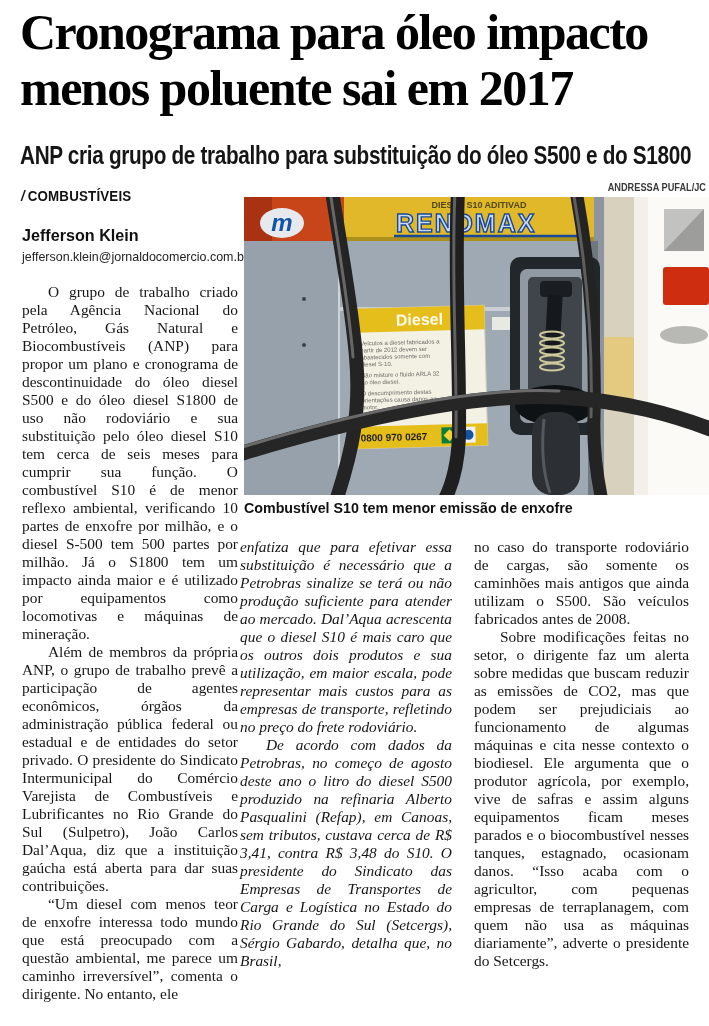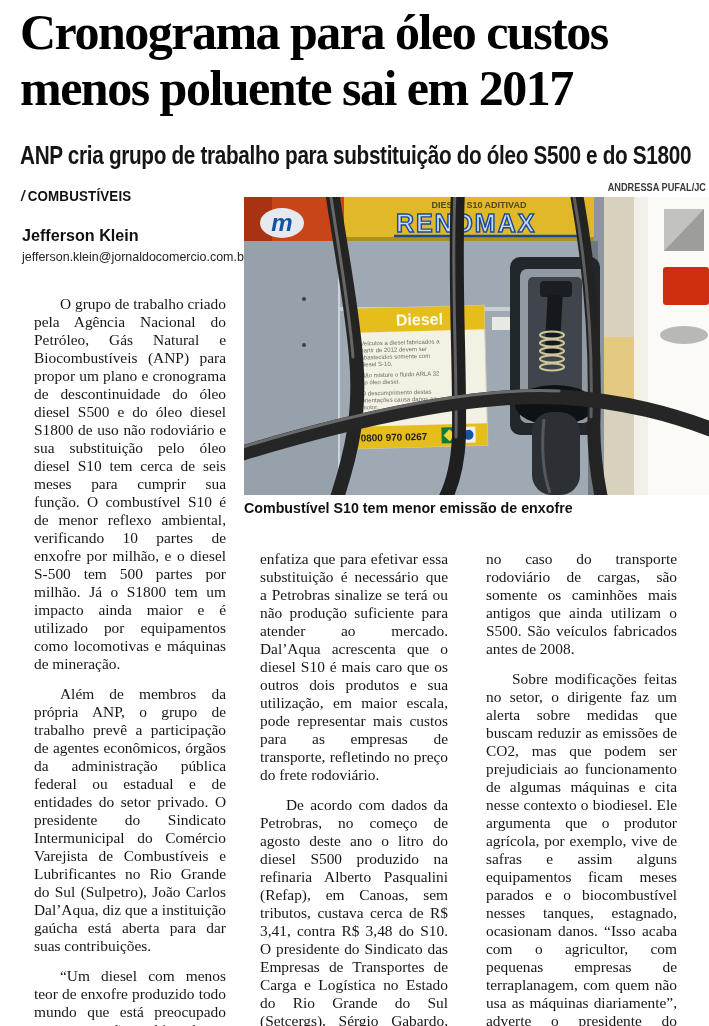--- a/index.html
+++ b/index.html
@@ -22,34 +22,34 @@
         font-family:"Liberation Sans",sans-serif;font-size:13px;color:#222;
         transform:scaleX(0.96);transform-origin:left top;white-space:nowrap;}
   .credit{position:absolute;left:244px;top:182px;width:462px;text-align:right;
         font-family:"Liberation Sans",sans-serif;font-weight:bold;font-size:10px;
         letter-spacing:0px;color:#3a3a3a;transform:scaleX(0.92);transform-origin:right top;}
   .photo{position:absolute;left:244px;top:197px;width:465px;height:298px;background:#9fa9b3;}
   .caption{position:absolute;left:244px;top:499px;width:465px;
         font-family:"Liberation Sans",sans-serif;font-weight:bold;font-size:15px;
         color:#111;transform:scaleX(0.95);transform-origin:left top;white-space:nowrap;}
   .col{position:absolute;font-size:15.4px;line-height:18px;text-align:justify;color:#161616;}
-  .col p{margin:12px;}
+  .col p{margin:0;}
   .col p.indent{text-indent:26px;}
   .col1{left:22px;top:283px;width:216px;}
-  .col2{left:248px;top:538px;width:212px;}
+  .col2{left:240px;top:538px;width:212px;font-style:italic;}
   .col3{left:474px;top:538px;width:215px;}
   .sticker-small{font-family:"Liberation Sans",sans-serif;}
 </style>
 </head>
 <body>
 
 <div class="page">
 
   <div class="headline">
-    <div>Cronograma para óleo custos</div>
+    <div>Cronograma para óleo impacto</div>
     <div>menos poluente sai em 2017</div>
   </div>
 
   <div class="subtitle">ANP cria grupo de trabalho para substituição do óleo S500 e do S1800</div>
 
   <div class="kicker">
     <span class="slash">/</span><span>COMBUSTÍVEIS</span>
   </div>
 
   <div class="byline">Jefferson Klein</div>
@@ -148,21 +148,21 @@
         <path d="M -8 252 C 110 216 230 190 315 194" stroke="#6a6a6a" stroke-width="3"></path>
       </g>
     </svg>
   </div>
 
   <div class="caption">Combustível S10 tem menor emissão de enxofre</div>
 
   <div class="col col1">
     <p class="indent">O grupo de trabalho criado pela Agência Nacional do Petróleo, Gás Natural e Biocombustíveis (ANP) para propor um plano e cronograma de descontinuidade do óleo diesel S500 e do óleo diesel S1800 de uso não rodoviário e sua substituição pelo óleo diesel S10 tem cerca de seis meses para cumprir sua função. O combustível S10 é de menor reflexo ambiental, verificando 10 partes de enxofre por milhão, e o diesel S-500 tem 500 partes por milhão. Já o S1800 tem um impacto ainda maior e é utilizado por equipamentos como locomotivas e máquinas de mineração.</p>
     <p class="indent">Além de membros da própria ANP, o grupo de trabalho prevê a participação de agentes econômicos, órgãos da administração pública federal ou estadual e de entidades do setor privado. O presidente do Sindicato Intermunicipal do Comércio Varejista de Combustíveis e Lubrificantes no Rio Grande do Sul (Sulpetro), João Carlos Dal’Aqua, diz que a instituição gaúcha está aberta para dar suas contribuições.</p>
-    <p class="indent">“Um diesel com menos teor de enxofre produzido todo mundo que está preocupado com a questão ambiental, me parece um caminho irreversível”, comenta o dirigente. No entanto, ele</p>
+    <p class="indent">“Um diesel com menos teor de enxofre interessa todo mundo que está preocupado com a questão ambiental, me parece um caminho irreversível”, comenta o dirigente. No entanto, ele</p>
   </div>
 
   <div class="col col2">
     <p>enfatiza que para efetivar essa substituição é necessário que a Petrobras sinalize se terá ou não produção suficiente para atender ao mercado. Dal’Aqua acrescenta que o diesel S10 é mais caro que os outros dois produtos e sua utilização, em maior escala, pode representar mais custos para as empresas de transporte, refletindo no preço do frete rodoviário.</p>
     <p class="indent">De acordo com dados da Petrobras, no começo de agosto deste ano o litro do diesel S500 produzido na refinaria Alberto Pasqualini (Refap), em Canoas, sem tributos, custava cerca de R$ 3,41, contra R$ 3,48 do S10. O presidente do Sindicato das Empresas de Transportes de Carga e Logística no Estado do Rio Grande do Sul (Setcergs), Sérgio Gabardo, detalha que, no Brasil,</p>
   </div>
 
   <div class="col col3">
     <p>no caso do transporte rodoviário de cargas, são somente os caminhões mais antigos que ainda utilizam o S500. São veículos fabricados antes de 2008.</p>
     <p class="indent">Sobre modificações feitas no setor, o dirigente faz um alerta sobre medidas que buscam reduzir as emissões de CO2, mas que podem ser prejudiciais ao funcionamento de algumas máquinas e cita nesse contexto o biodiesel. Ele argumenta que o produtor agrícola, por exemplo, vive de safras e assim alguns equipamentos ficam meses parados e o biocombustível nesses tanques, estagnado, ocasionam danos. “Isso acaba com o agricultor, com pequenas empresas de terraplanagem, com quem não usa as máquinas diariamente”, adverte o presidente do Setcergs.</p>

